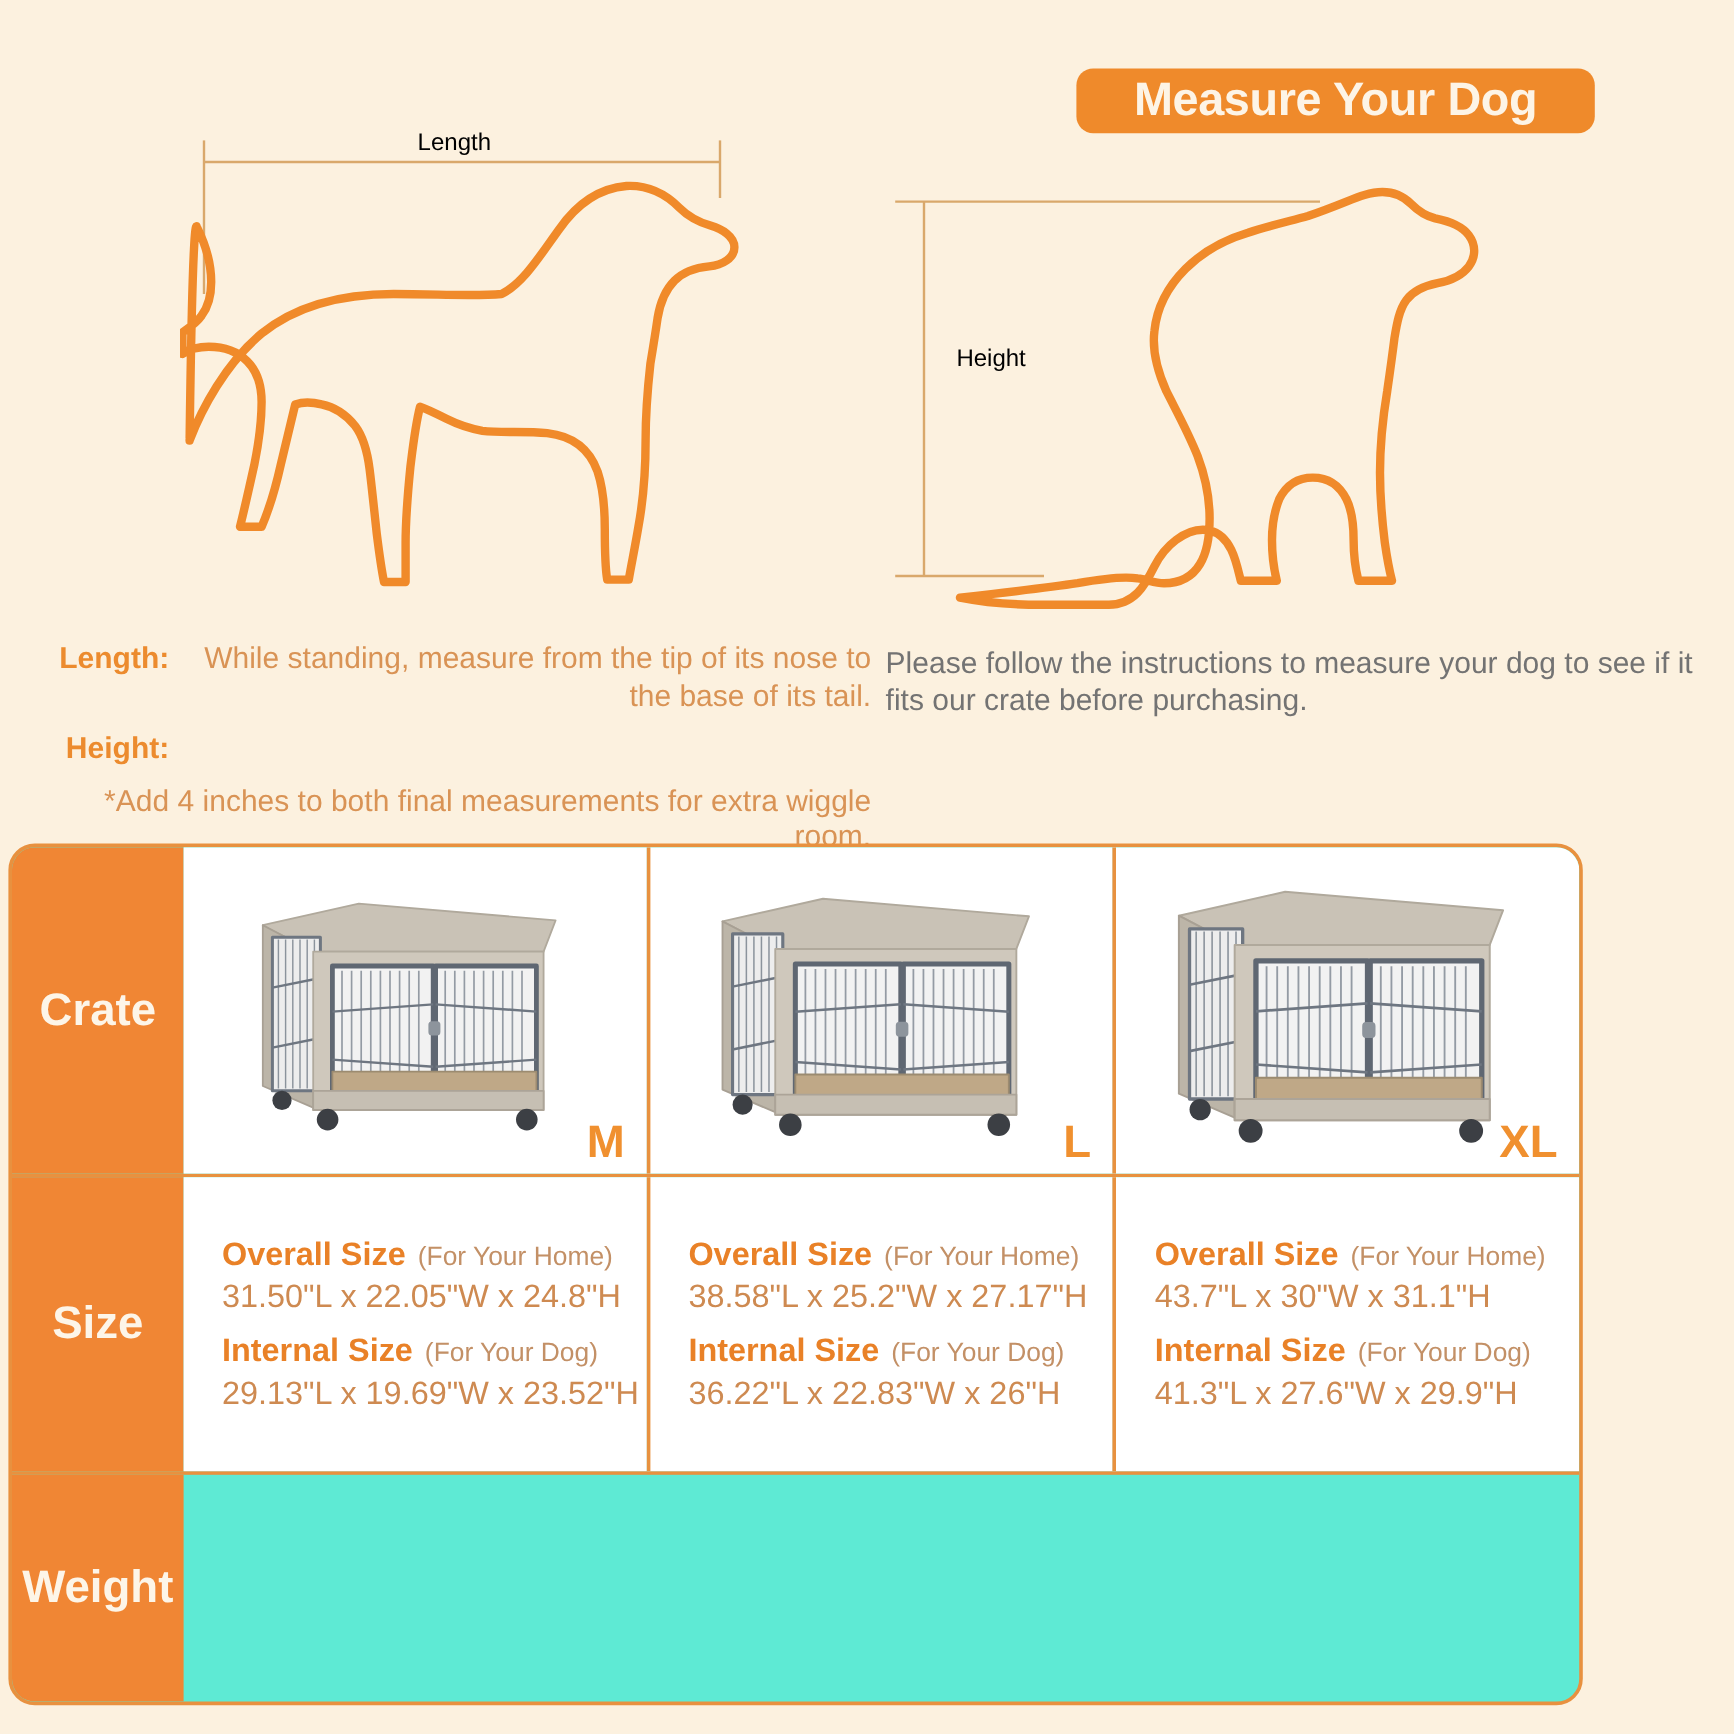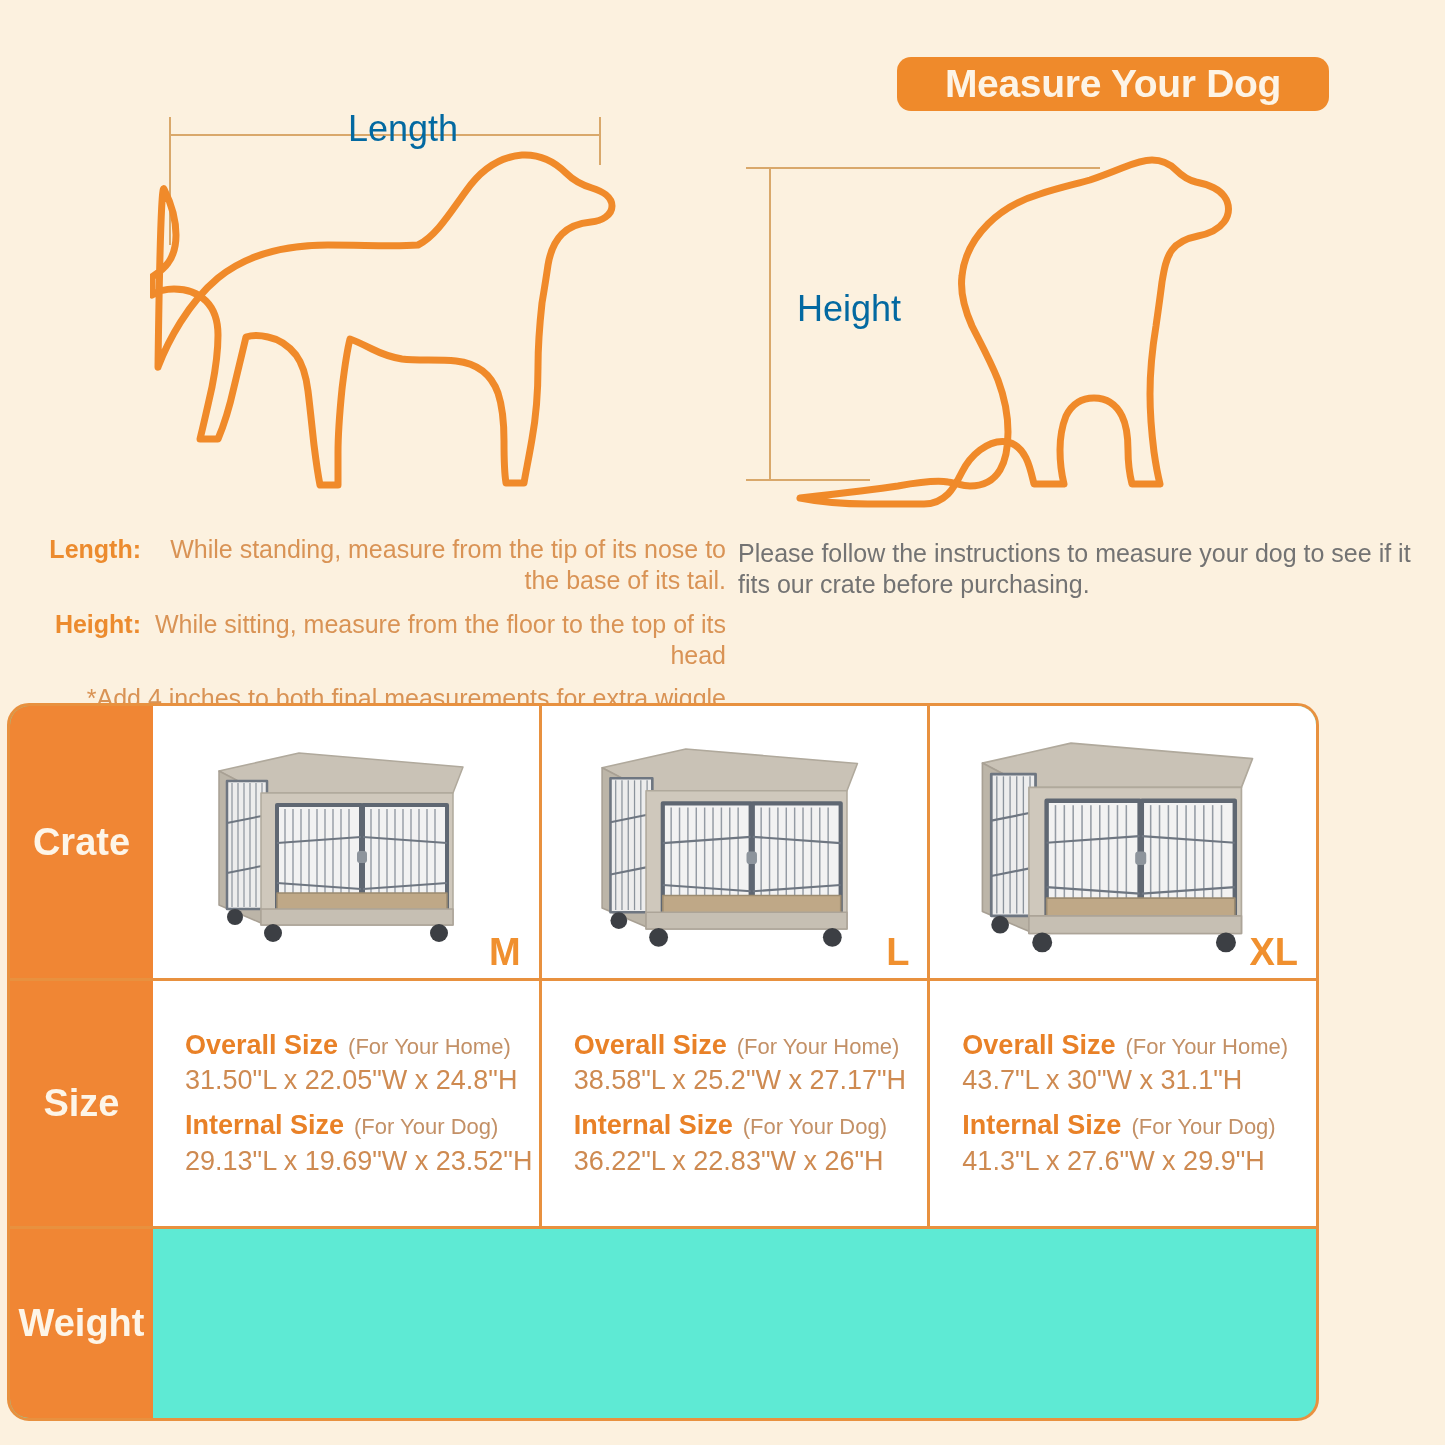--- a/index.html
+++ b/index.html
@@ -28,22 +28,22 @@
 
   
   .dog-panel { position: absolute; }
   #dog-length-panel { left: 150px; top: 105px; width: 500px; height: 410px; }
   #dog-height-panel { left: 740px; top: 150px; width: 500px; height: 360px; }
 
   .dog-panel svg { width: 100%; height: 100%; display: block; }
 
   .measure-label {
     position: absolute;
-    color: #0369a1;
-    font-size: 36px;
+    color: #000000;
+    font-size: 20px;
   }
   #label-length { left: 348px; top: 108px; }
   #label-height { left: 797px; top: 288px; }
 
   
   .defs { position: absolute; left: 36px; top: 534px; width: 690px; text-align: right; }
   .def-row { display: flex; margin-bottom: 14px; }
   .def-term {
     color: #EC8B2E;
     font-size: 25px;
@@ -261,21 +261,20 @@
 </div>
 <div class="measure-label" id="label-height">Height</div>
 
 <div class="defs">
   <div class="def-row">
     <div class="def-term">Length:</div>
     <div class="def-desc">While standing, measure from the tip of its nose to the base of its tail.</div>
   </div>
   <div class="def-row">
     <div class="def-term">Height:</div>
-    <div class="def-desc">While sitting, measure from the floor to the top of its head</div>
   </div>
   <div class="def-note">*Add 4 inches to both final measurements for extra wiggle room.</div>
 </div>
 
 <div class="tips">
   <div class="tips-desc">Please follow the instructions to measure your dog to see if it fits our crate before purchasing.</div>
 </div>
 
 <div class="spec-table">
 

